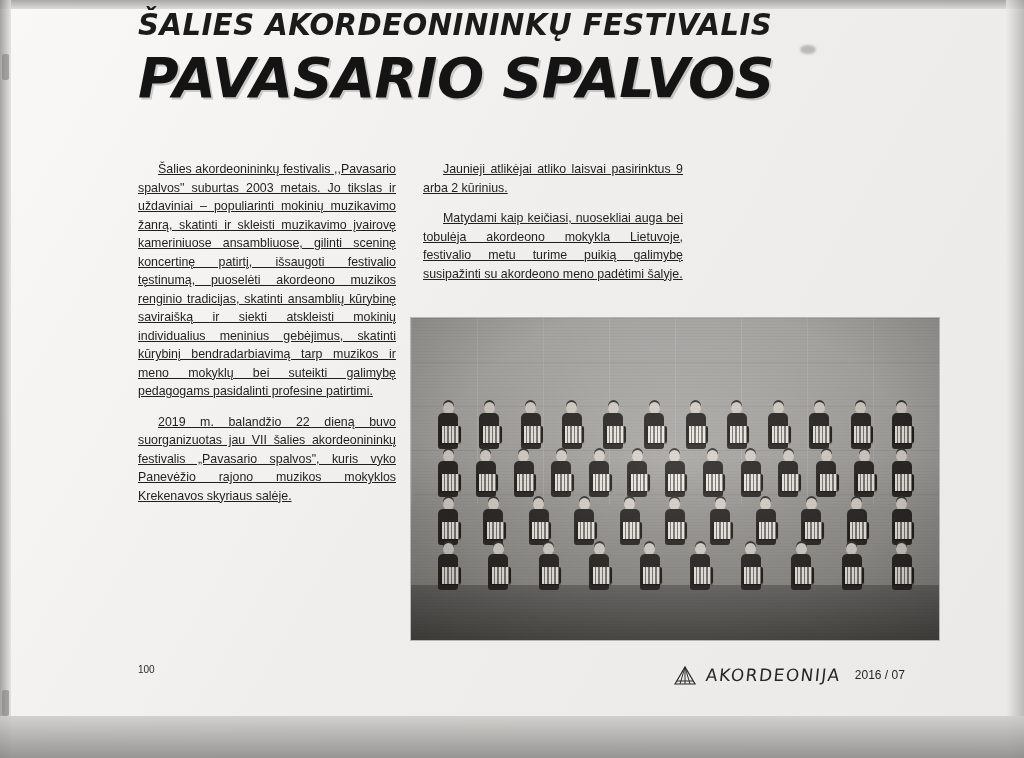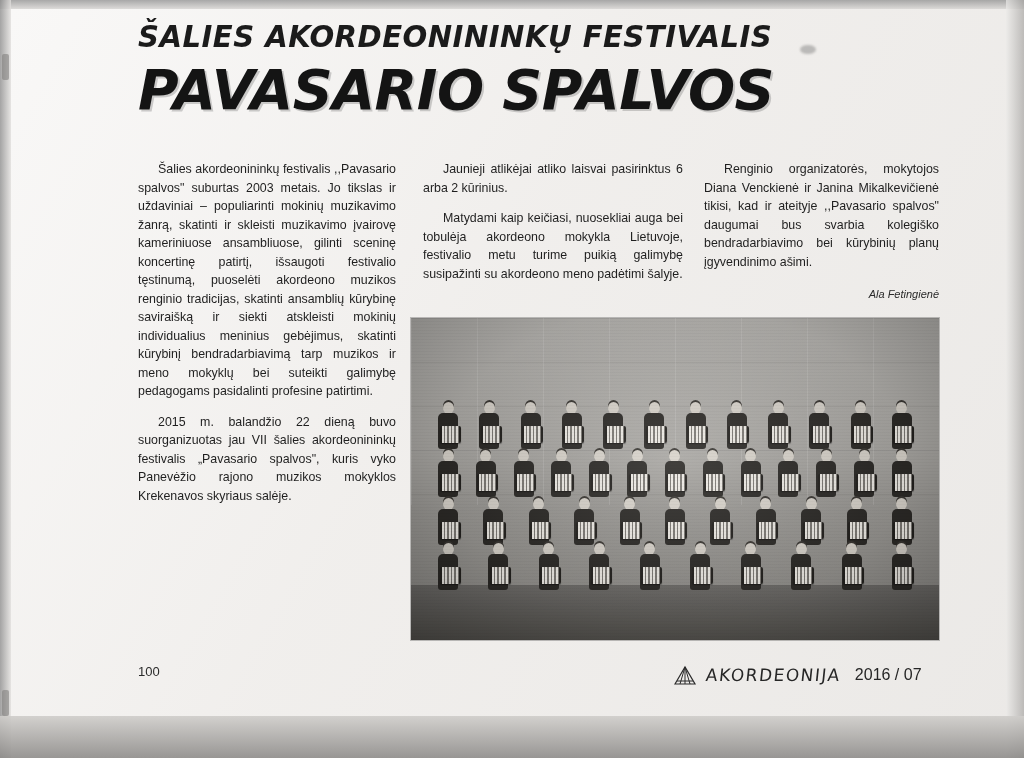--- a/index.html
+++ b/index.html
@@ -52,21 +52,21 @@
     border-radius: 2px;
     opacity: .55;
   }
   .punch.p1 { top: 54px; }
   .punch.p2 { top: 690px; }
 
   
   .masthead {
     position: absolute;
     left: 138px;
-    top: 22px;
+    top: 10px;
     width: 760px;
   }
   .kicker {
     font-family: "DejaVu Sans", sans-serif;
     font-weight: bold;
     font-style: italic;
     font-size: 30px;
     letter-spacing: 0.5px;
     color: #1b1b1b;
     line-height: 1;
@@ -96,20 +96,21 @@
     font-size: 12.4px;
     line-height: 18.5px;
     color: #1f1f1f;
     text-align: justify;
     text-justify: inter-word;
     -webkit-hyphens: auto;
     hyphens: auto;
   }
   .col p {
     margin: 0;
+    text-decoration: underline;
   }
   .col p + p {
     margin-top: 12px;
   }
   .indent { text-indent: 20px; }
 
   .col-1 { left: 138px; top: 160px; width: 258px; }
   .col-2 { left: 423px; top: 160px; width: 260px; }
   .col-3 { left: 704px; top: 160px; width: 235px; }
 
@@ -209,21 +210,21 @@
     opacity: .5;
     pointer-events: none;
   }
 
   
   .page-number {
     position: absolute;
     left: 138px;
     top: 664px;
     font-family: "Liberation Sans", sans-serif;
-    font-size: 13px;
+    font-size: 10px;
     color: #2b2b2b;
   }
   .footer-brand {
     position: absolute;
     left: 672px;
     top: 664px;
     display: flex;
     align-items: center;
     gap: 8px;
   }
@@ -233,21 +234,21 @@
   }
   .brand-word {
     font-family: "DejaVu Sans", sans-serif;
     font-size: 17px;
     letter-spacing: 1.5px;
     color: #262626;
     transform: skewX(-6deg);
   }
   .issue {
     font-family: "Liberation Sans", sans-serif;
-    font-size: 16px;
+    font-size: 12px;
     color: #262626;
     margin-left: 6px;
   }
   .smudge {
     position: absolute;
     left: 800px;
     top: 45px;
     width: 16px;
     height: 9px;
     background: rgba(90,90,90,.35);
@@ -268,32 +269,28 @@
   <div class="punch p2"></div>
   <div class="smudge"></div>
 
   <div class="masthead">
     <div class="kicker">ŠALIES AKORDEONININKŲ FESTIVALIS</div>
     <div class="headline">PAVASARIO SPALVOS</div>
   </div>
 
   <div class="col col-1">
     <p class="indent">Šalies akordeonininkų festivalis ,,Pavasario spalvos" suburtas 2003 metais. Jo tikslas ir uždaviniai – populiarinti mokinių muzikavimo žanrą, skatinti ir skleisti muzikavimo įvairovę kameriniuose ansambliuose, gilinti sceninę koncertinę patirtį, išsaugoti festivalio tęstinumą, puoselėti akordeono muzikos renginio tradicijas, skatinti ansamblių kūrybinę saviraišką ir siekti atskleisti mokinių individualius meninius gebėjimus, skatinti kūrybinį bendradarbiavimą tarp muzikos ir meno mokyklų bei suteikti galimybę pedagogams pasidalinti profesine patirtimi.</p>
-    <p class="indent">2015 m. balandžio 22 dieną buvo suorganizuotas jau VII šalies akordeonininkų festivalis „Pavasario spalvos", kuris vyko Panevėžio rajono muzikos mokyklos Krekenavos skyriaus salėje.</p>
+    <p class="indent">2019 m. balandžio 22 dieną buvo suorganizuotas jau VII šalies akordeonininkų festivalis „Pavasario spalvos", kuris vyko Panevėžio rajono muzikos mokyklos Krekenavos skyriaus salėje.</p>
   </div>
 
   <div class="col col-2">
-    <p class="indent">Jaunieji atlikėjai atliko laisvai pasirinktus 6 arba 2 kūrinius.</p>
+    <p class="indent">Jaunieji atlikėjai atliko laisvai pasirinktus 9 arba 2 kūrinius.</p>
     <p class="indent">Matydami kaip keičiasi, nuosekliai auga bei tobulėja akordeono mokykla Lietuvoje, festivalio metu turime puikią galimybę susipažinti su akordeono meno padėtimi šalyje.</p>
   </div>
 
-  <div class="col col-3">
-    <p class="indent">Renginio organizatorės, mokytojos Diana Venckienė ir Janina Mikalkevičienė tikisi, kad ir ateityje ,,Pavasario spalvos" daugumai bus svarbia kolegiško bendradarbiavimo bei kūrybinių planų įgyvendinimo ašimi.</p>
-    <div class="byline">Ala Fetingienė</div>
-  </div>
 
   <div class="photo">
     <div class="wall"></div>
     <div class="wall-lines"></div>
     <div class="floor"></div>
 
     <div class="backrow">
       <div class="person">
           <div class="head"></div>
           <div class="body"></div>

